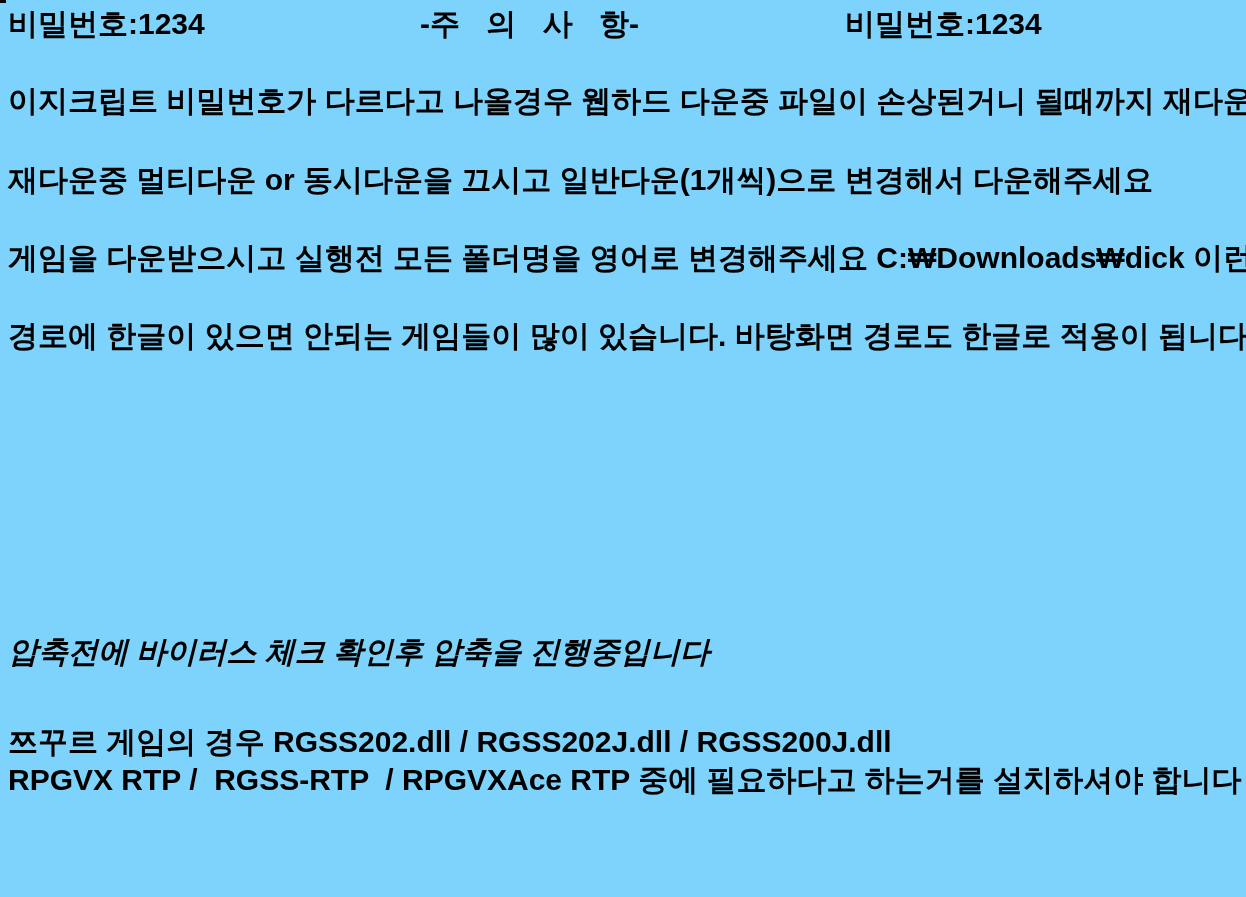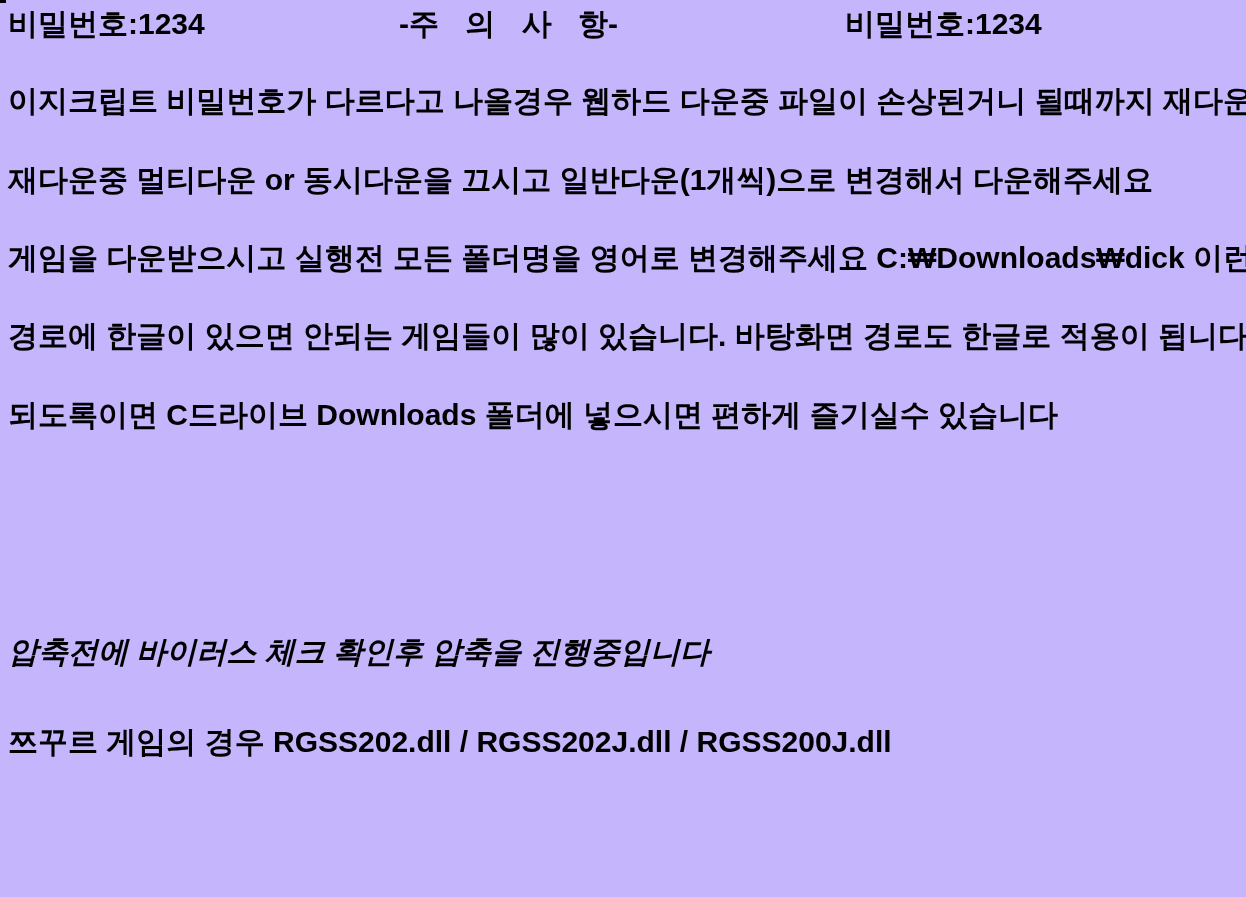--- a/index.html
+++ b/index.html
@@ -4,37 +4,37 @@
 <style>
   html, body {
     margin: 0;
     padding: 0;
     background: #ffffff;
   }
   .page {
     position: relative;
     width: 1246px;
     height: 897px;
-    background: #c4b5fd;
+    background: #7dd3fc;
     overflow: hidden;
     font-family: "Liberation Sans", "DejaVu Sans", sans-serif;
     color: #000000;
   }
   .txt {
     position: absolute;
     left: 8px;
     font-weight: 700;
     font-size: 30px;
     line-height: 36px;
     white-space: pre;
     color: #000000;
     letter-spacing: 0px;
   }
   .hdr-left   { top: 6px;  left: 8px;   }
-  .hdr-center { top: 6px;  left: 399px; word-spacing: 18px; }
+  .hdr-center { top: 6px;  left: 420px; word-spacing: 18px; }
   .hdr-right  { top: 6px;  left: 845px; }
   .l2  { top: 83px;  }
   .l3  { top: 162px; text-align: center; }
   .l4  { top: 240px; }
   .l5  { top: 318px; }
   .l6  { top: 397px; }
   .l7  { top: 482px; }
   .l8  { top: 560px; }
   .l9  { top: 634px; font-style: italic; }
   .l10 { top: 724px; }
@@ -56,16 +56,16 @@
   <div class="corner-artifact"></div>
 
   <div class="txt hdr-left">비밀번호:1234</div>
   <div class="txt hdr-center">-주 의 사 항-</div>
   <div class="txt hdr-right">비밀번호:1234</div>
 
   <div class="txt l2">이지크립트 비밀번호가 다르다고 나올경우 웹하드 다운중 파일이 손상된거니 될때까지 재다운</div>
   <div class="txt l3">재다운중 멀티다운 or 동시다운을 끄시고 일반다운(1개씩)으로 변경해서 다운해주세요</div>
   <div class="txt l4">게임을 다운받으시고 실행전 모든 폴더명을 영어로 변경해주세요 C:₩Downloads₩dick 이런식</div>
   <div class="txt l5">경로에 한글이 있으면 안되는 게임들이 많이 있습니다. 바탕화면 경로도 한글로 적용이 됩니다</div>
-  <div class="txt l6">되도록이면 C드라이브 Downloads 폴더에 넣으시면 편하게 즐기실수 있습니다</div>
   <div class="txt l9">압축전에 바이러스 체크 확인후 압축을 진행중입니다</div>
   <div class="txt l10">쯔꾸르 게임의 경우 RGSS202.dll / RGSS202J.dll / RGSS200J.dll</div>
+  <div class="txt l11">RPGVX RTP /  RGSS-RTP  / RPGVXAce RTP 중에 필요하다고 하는거를 설치하셔야 합니다</div>
 </div>
 
 </body></html>

